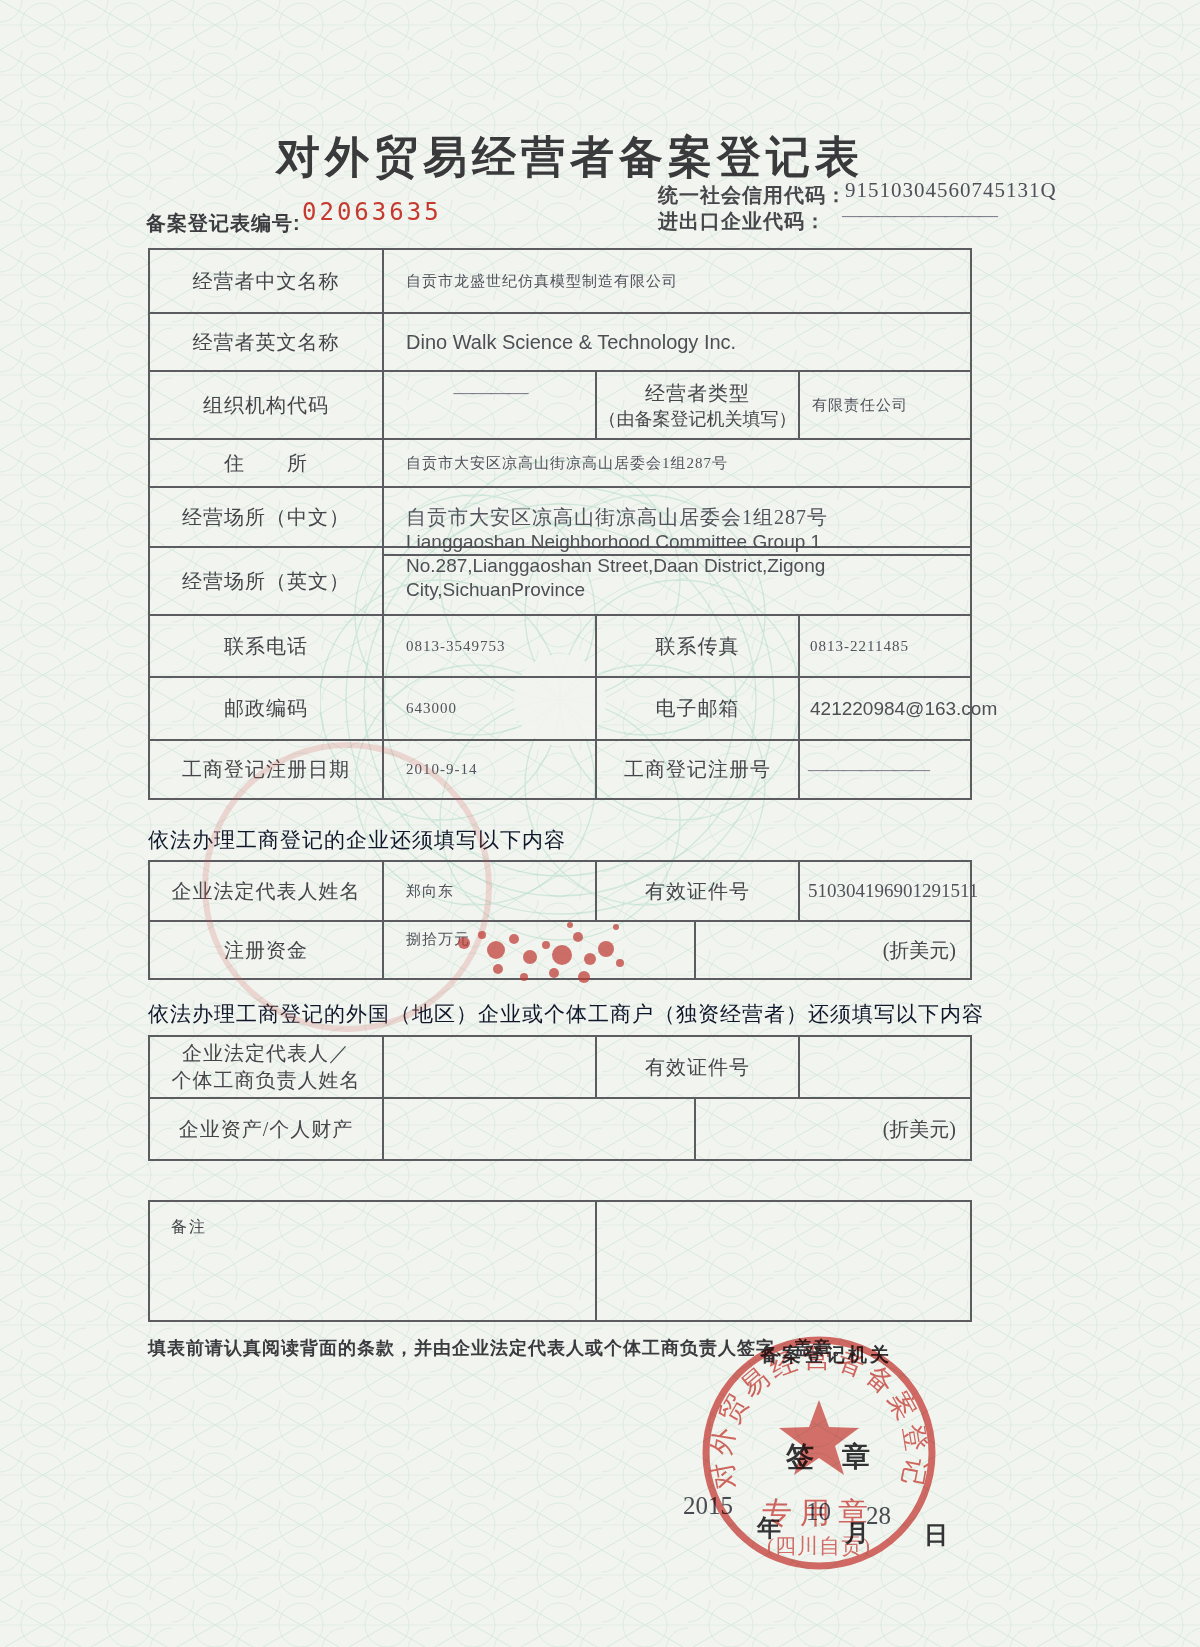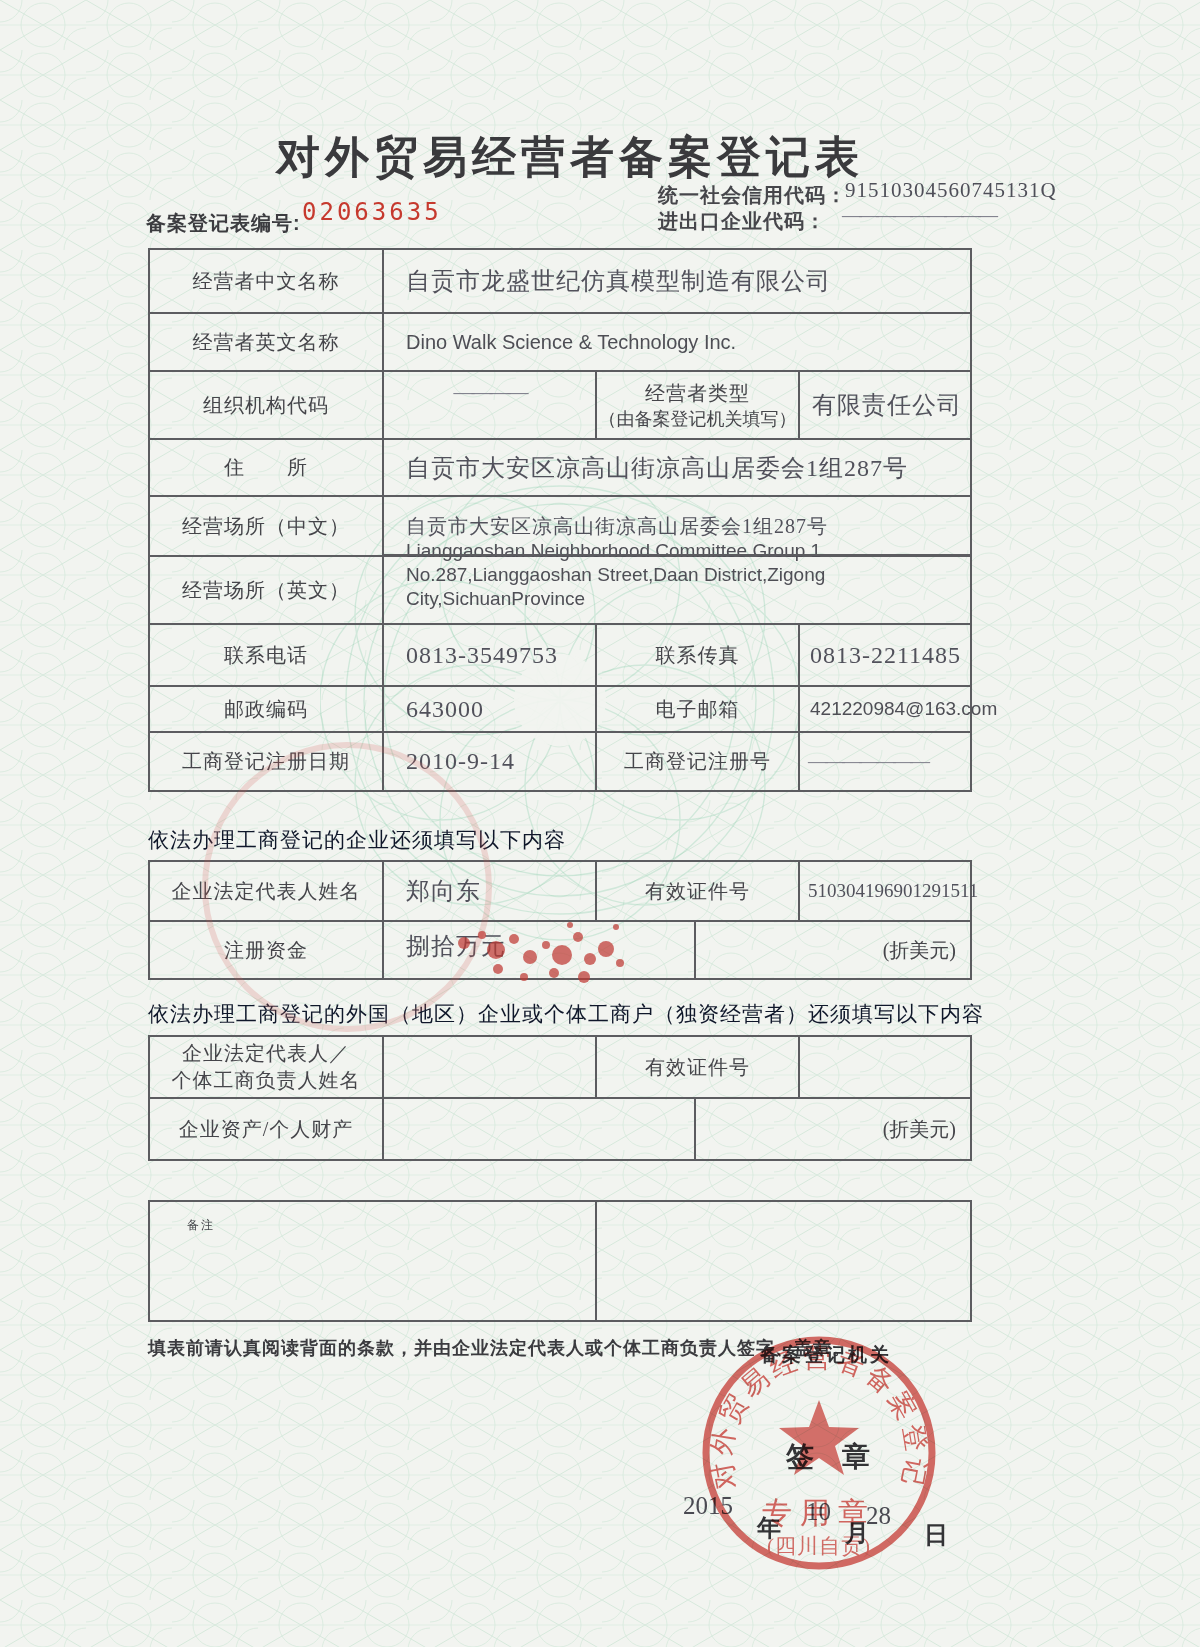--- a/index.html
+++ b/index.html
@@ -18,37 +18,37 @@
   .dash-line{font-family:"Liberation Serif",serif;font-size:20px;color:#7c7c88;letter-spacing:-3px;z-index:1;}
   #form-no-label{left:146px;top:210px;font-weight:700;font-size:20px;color:#3c3c40;letter-spacing:1px;z-index:1;}
   #form-no-value{left:302px;top:198px;font-family:"DejaVu Sans Mono",monospace;
     font-size:24px;color:#c6392e;letter-spacing:3px;z-index:1;}
   
   table.form{border-collapse:collapse;table-layout:fixed;z-index:1;}
   table.form td{border:2px solid #5c5c60;overflow:visible;}
   td.lbl{font-family:"Liberation Serif",serif;font-size:20px;color:#45454a;
     text-align:center;letter-spacing:1px;}
   td.lbl .sub{display:block;font-size:18px;letter-spacing:0;}
-  td.val{font-family:"Liberation Serif",serif;font-size:24px;color:#51515b;
+  td.val{font-family:"Liberation Serif",serif;font-size:15px;color:#51515b;
     padding-left:22px;letter-spacing:1px;}
   td.val-sans{font-family:"Liberation Sans",sans-serif;font-size:20px;color:#4e4e55;
     padding-left:22px;letter-spacing:0;}
   td.val-right{font-family:"Liberation Serif",serif;font-size:20px;color:#45454a;
     text-align:right;padding-right:14px;}
   td.val-top{vertical-align:top;padding-top:8px;}
   td.dash-cell{text-align:center;vertical-align:top;padding-top:8px;
     font-family:"Liberation Serif",serif;font-size:21px;color:#7c7c88;letter-spacing:-3px;}
   td.dash-right{font-family:"Liberation Serif",serif;font-size:20px;color:#83838e;
     letter-spacing:-3px;padding-left:8px;}
   .en-overflow{margin-top:-30px;width:436px;line-height:24px;
     font-family:"Liberation Sans",sans-serif;font-size:19px;color:#4e4e55;}
   .section-heading{font-weight:400;font-size:21px;color:#0f172a;letter-spacing:1px;z-index:1;}
   #remarks-table td{vertical-align:top;}
-  #remarks-label{display:inline-block;padding:14px 0 0 36px;
-    font-family:"Liberation Serif",serif;font-size:12px;color:#45454a;letter-spacing:2px;}
+  #remarks-label{display:inline-block;padding:14px 0 0 20px;
+    font-family:"Liberation Serif",serif;font-size:16px;color:#45454a;letter-spacing:2px;}
   
   #notice-text{left:148px;top:1336px;font-weight:700;font-size:18px;color:#3b3b3f;
     letter-spacing:1px;z-index:1;}
   #authority-title{left:760px;top:1342px;font-weight:700;font-size:19px;color:#333336;
     letter-spacing:3px;z-index:1;}
   #sign-title{left:786px;top:1438px;font-weight:700;font-size:28px;color:#333336;z-index:1;}
   .date-num{font-family:"Liberation Serif",serif;font-size:25px;color:#4a4a52;z-index:1;}
   .date-unit{font-weight:700;font-size:24px;color:#333336;z-index:1;}
   
   #row-border-overlay{left:382px;top:554px;width:588px;height:2px;background:#5c5c60;z-index:2;}
@@ -120,41 +120,41 @@
     </tr>
     <tr style="height:68px">
       <td class="lbl">组织机构代码</td>
       <td class="dash-cell">————</td>
       <td class="lbl" colspan="2">
         <span>经营者类型</span>
         <span class="sub">（由备案登记机关填写）</span>
       </td>
       <td class="val" style="padding-left:12px;">有限责任公司</td>
     </tr>
-    <tr style="height:57px">
+    <tr style="height:48px">
       <td class="lbl">住　　所</td>
       <td class="val" colspan="4">自贡市大安区凉高山街凉高山居委会1组287号</td>
     </tr>
     <tr style="height:60px">
       <td class="lbl">经营场所（中文）</td>
       <td class="val" style="font-size:20px;" colspan="4">自贡市大安区凉高山街凉高山居委会1组287号</td>
     </tr>
     <tr style="height:68px">
       <td class="lbl">经营场所（英文）</td>
       <td class="val-sans" colspan="4">
         <div class="en-overflow">Lianggaoshan Neighborhood Committee Group 1 No.287,Lianggaoshan Street,Daan District,Zigong City,SichuanProvince</div>
       </td>
     </tr>
     <tr style="height:62px">
       <td class="lbl">联系电话</td>
       <td class="val">0813-3549753</td>
       <td class="lbl" colspan="2">联系传真</td>
       <td class="val" style="padding-left:10px;">0813-2211485</td>
     </tr>
-    <tr style="height:46px">
+    <tr style="height:63px">
       <td class="lbl">邮政编码</td>
       <td class="val">643000</td>
       <td class="lbl" colspan="2">电子邮箱</td>
       <td class="val-sans" style="padding-left:10px;font-size:19px;">421220984@163.com</td>
     </tr>
     <tr style="height:59px">
       <td class="lbl">工商登记注册日期</td>
       <td class="val">2010-9-14</td>
       <td class="lbl" colspan="2">工商登记注册号</td>
       <td class="dash-right">———————</td>

